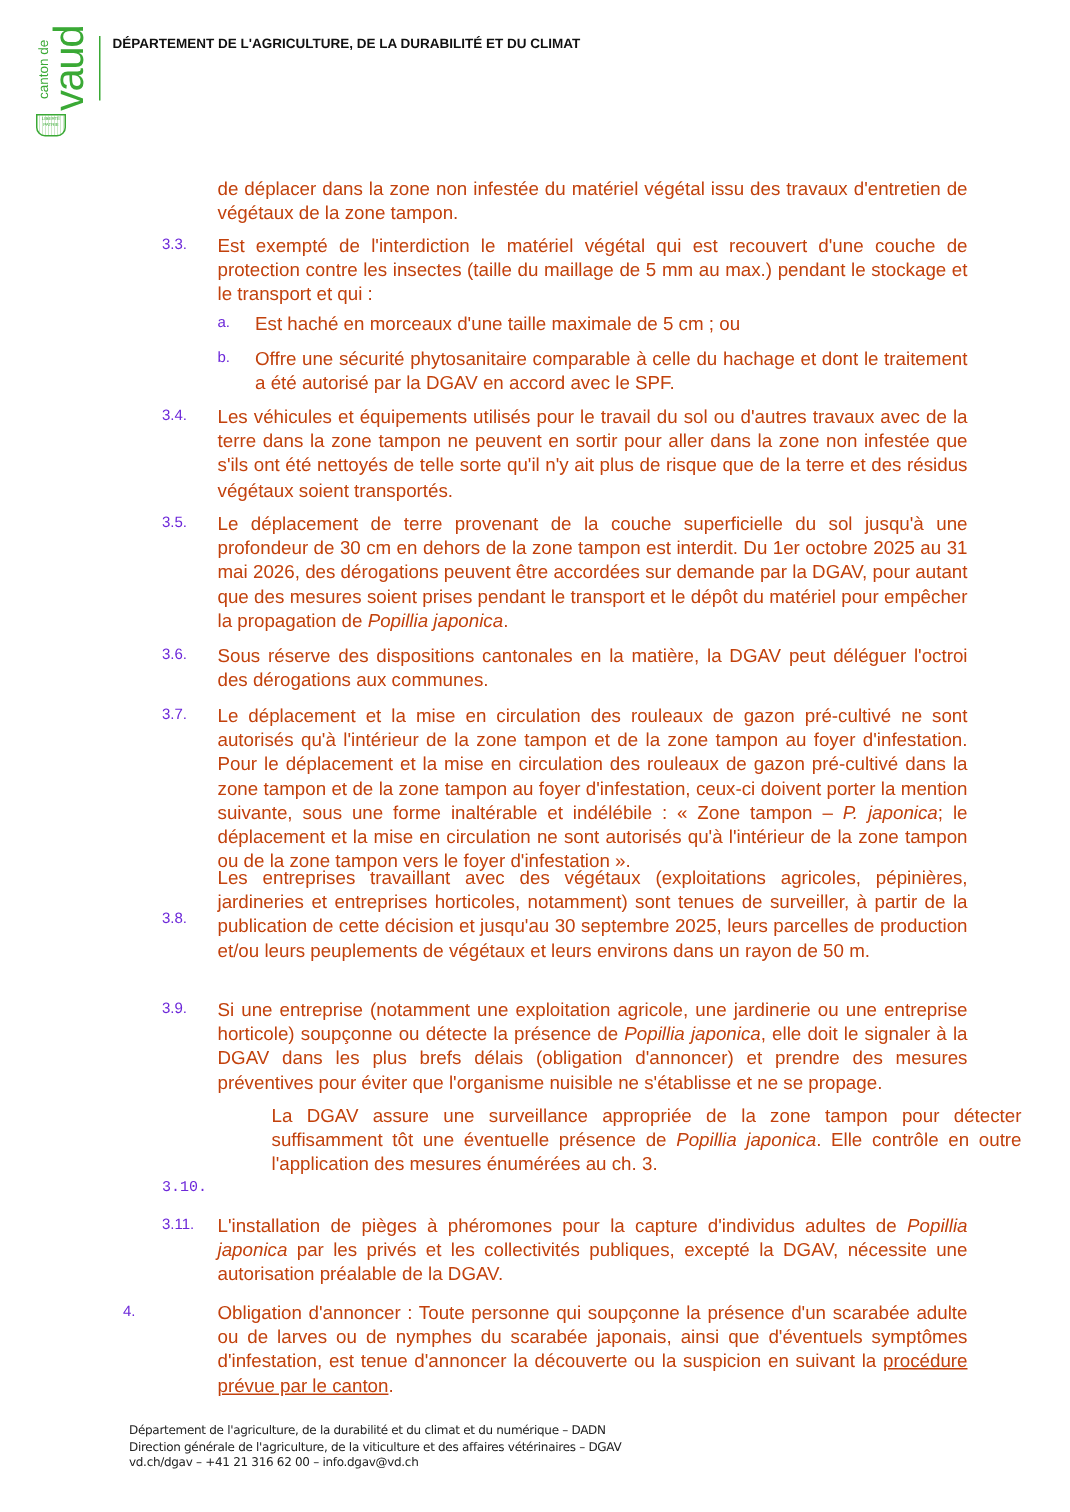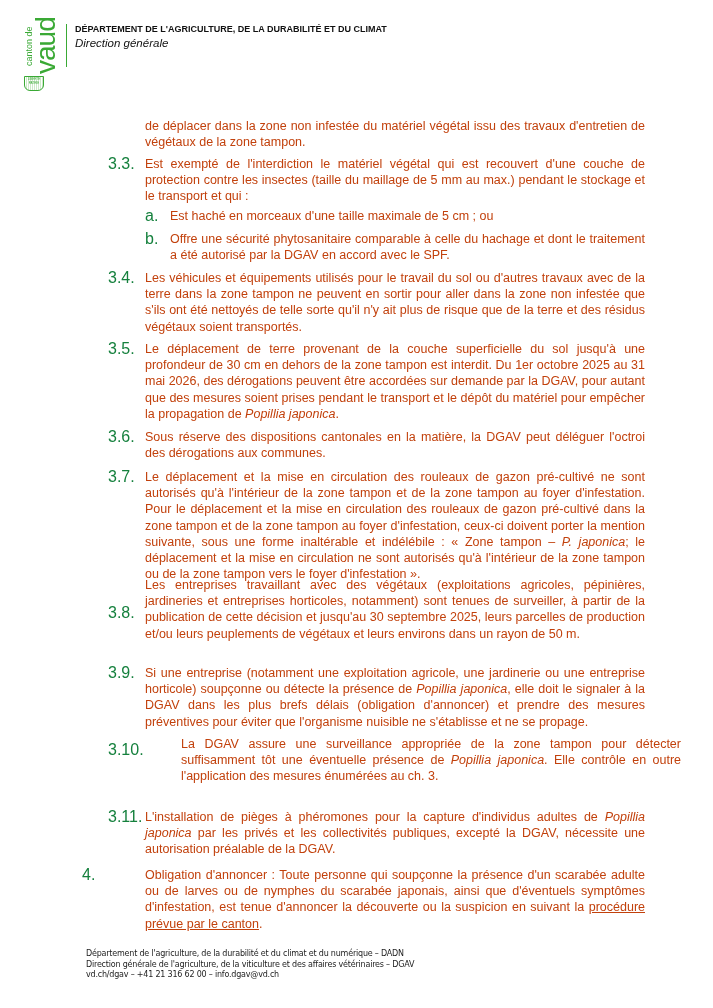--- a/index.html
+++ b/index.html
@@ -16,21 +16,21 @@
     border: 1px solid #3aa935; border-radius: 0 0 6px 6px; font-size: 3px; color: #3aa935;
     text-align: center; line-height: 4px; overflow: hidden;
     background: repeating-linear-gradient(90deg, #ffffff 0 1px, #cde9c9 1px 2px); }
   .header-rule { position: absolute; left: 66px; top: 24px; width: 1px; height: 43px; background: #3aa935; }
   .header { position: absolute; left: 75px; top: 24px; width: 620px; }
   .header .dept { font-size: 9px; font-weight: bold; line-height: 10.5px; color: #111; }
   .header .dir { font-size: 11.5px; font-style: italic; line-height: 14px; color: #111; margin-top: 1px; }
 
   .body { position: absolute; left: 0; top: 118px; width: 713px; }
   .p { position: absolute; font-size: 12.5px; line-height: 16.2px; text-align: justify; color: #c2410c; }
-  .num { position: absolute; font-size: 16px; line-height: 16.2px; color: #15803d; }
+  .num { position: absolute; font-size: 10px; line-height: 16.2px; color: #6d28d9; }
   .cont { left: 145px; width: 500px; }
   .sub-num { left: 145px; }
   .sub-text { left: 170px; width: 475px; }
   .item-num { left: 108px; }
   .item-text { left: 145px; width: 500px; }
   .sec-num { left: 82px; }
   .sec-text { left: 145px; width: 500px; }
   em, .it { font-style: italic; }
   .link { text-decoration: underline; }
 
@@ -44,21 +44,20 @@
   <div class="canton">canton de</div>
   <div class="vaud">vaud</div>
   <div class="shield">
     <span>LIBERTÉ</span><br>
     <span>PATRIE</span>
   </div>
 </div>
 <div class="header-rule"></div>
 <div class="header">
   <div class="dept">DÉPARTEMENT DE L'AGRICULTURE, DE LA DURABILITÉ ET DU CLIMAT</div>
-  <div class="dir">Direction générale</div>
 </div>
 
 <div class="body">
 
   <div class="p cont" style="top:0px;">de déplacer dans la zone non infestée du matériel végétal issu des travaux d'entretien de végétaux de la zone tampon.</div>
 
   <div class="num item-num" style="top:38px;">3.3.</div>
   <div class="p item-text" style="top:38px;">Est exempté de l'interdiction le matériel végétal qui est recouvert d'une couche de protection contre les insectes (taille du maillage de 5 mm au max.) pendant le stockage et le transport et qui :</div>
   <div class="num sub-num" style="top:90px;">a.</div>
   <div class="p sub-text" style="top:90px;">Est haché en morceaux d'une taille maximale de 5 cm ; ou</div>
@@ -76,21 +75,21 @@
 
   <div class="num item-num" style="top:351px;">3.7.</div>
   <div class="p item-text" style="top:351px;"><span>Le déplacement et la mise en circulation des rouleaux de gazon pré-cultivé ne sont autorisés qu'à l'intérieur de la zone tampon et de la zone tampon au foyer d'infestation. Pour le déplacement et la mise en circulation des rouleaux de gazon pré-cultivé dans la zone tampon et de la zone tampon au foyer d'infestation, ceux-ci doivent porter la mention suivante, sous une forme inaltérable et indélébile : « Zone tampon – </span><span class="it">P. japonica</span><span>; le déplacement et la mise en circulation ne sont autorisés qu'à l'intérieur de la zone tampon ou de la zone tampon vers le foyer d'infestation ».</span></div>
 
   <div class="num item-num" style="top:459px;margin-top:28px;">3.8.</div>
   <div class="p item-text" style="top:459px;">Les entreprises travaillant avec des végétaux (exploitations agricoles, pépinières, jardineries et entreprises horticoles, notamment) sont tenues de surveiller, à partir de la publication de cette décision et jusqu'au 30 septembre 2025, leurs parcelles de production et/ou leurs peuplements de végétaux et leurs environs dans un rayon de 50 m.</div>
 
   <div class="num item-num" style="top:547px;">3.9.</div>
   <div class="p item-text" style="top:547px;"><span>Si une entreprise (notamment une exploitation agricole, une jardinerie ou une entreprise horticole) soupçonne ou détecte la présence de </span><span class="it">Popillia japonica</span><span>, elle doit le signaler à la DGAV dans les plus brefs délais (obligation d'annoncer) et prendre des mesures préventives pour éviter que l'organisme nuisible ne s'établisse et ne se propage.</span></div>
 
-  <div class="num item-num" style="top:624px;">3.10.</div>
+  <div class="num item-num" style="top:667px;font-family:Liberation Mono, monospace;">3.10.</div>
   <div class="p item-text" style="top:618px;margin-left:36px;"><span>La DGAV assure une surveillance appropriée de la zone tampon pour détecter suffisamment tôt une éventuelle présence de </span><span class="it">Popillia japonica</span><span>. Elle contrôle en outre l'application des mesures énumérées au ch. 3.</span></div>
 
   <div class="num item-num" style="top:691px;">3.11.</div>
   <div class="p item-text" style="top:691px;"><span>L'installation de pièges à phéromones pour la capture d'individus adultes de </span><span class="it">Popillia japonica</span><span> par les privés et les collectivités publiques, excepté la DGAV, nécessite une autorisation préalable de la DGAV.</span></div>
 
   <div class="num sec-num" style="top:749px;">4.</div>
   <div class="p sec-text" style="top:749px;"><span>Obligation d'annoncer : Toute personne qui soupçonne la présence d'un scarabée adulte ou de larves ou de nymphes du scarabée japonais, ainsi que d'éventuels symptômes d'infestation, est tenue d'annoncer la découverte ou la suspicion en suivant la </span><span class="link">procédure prévue par le canton</span><span>.</span></div>
 </div>
 
 <div class="footer">

